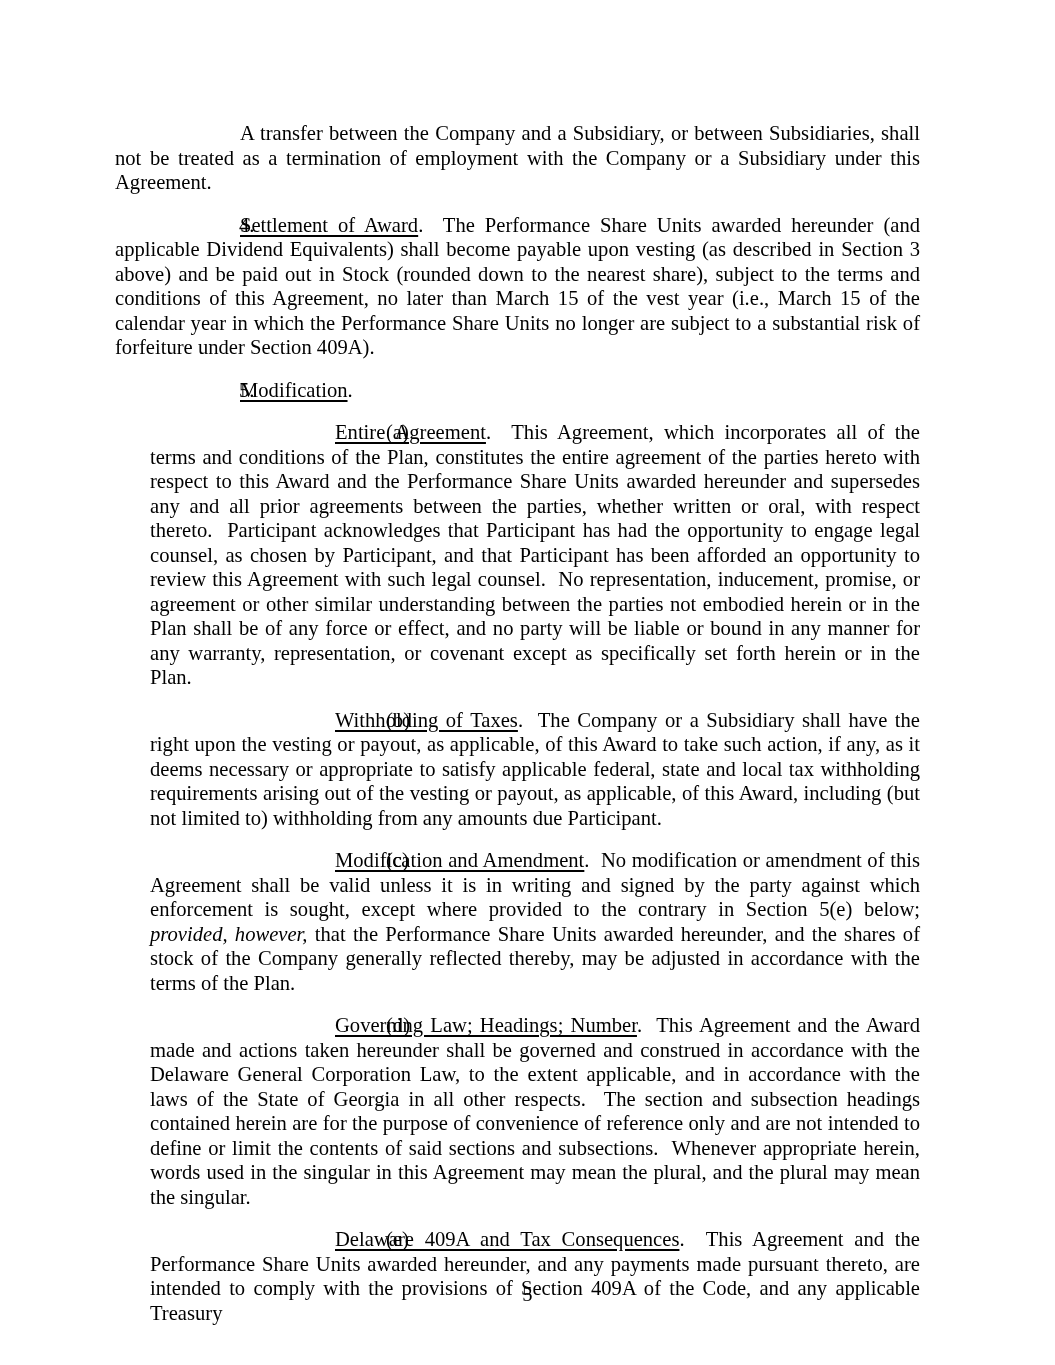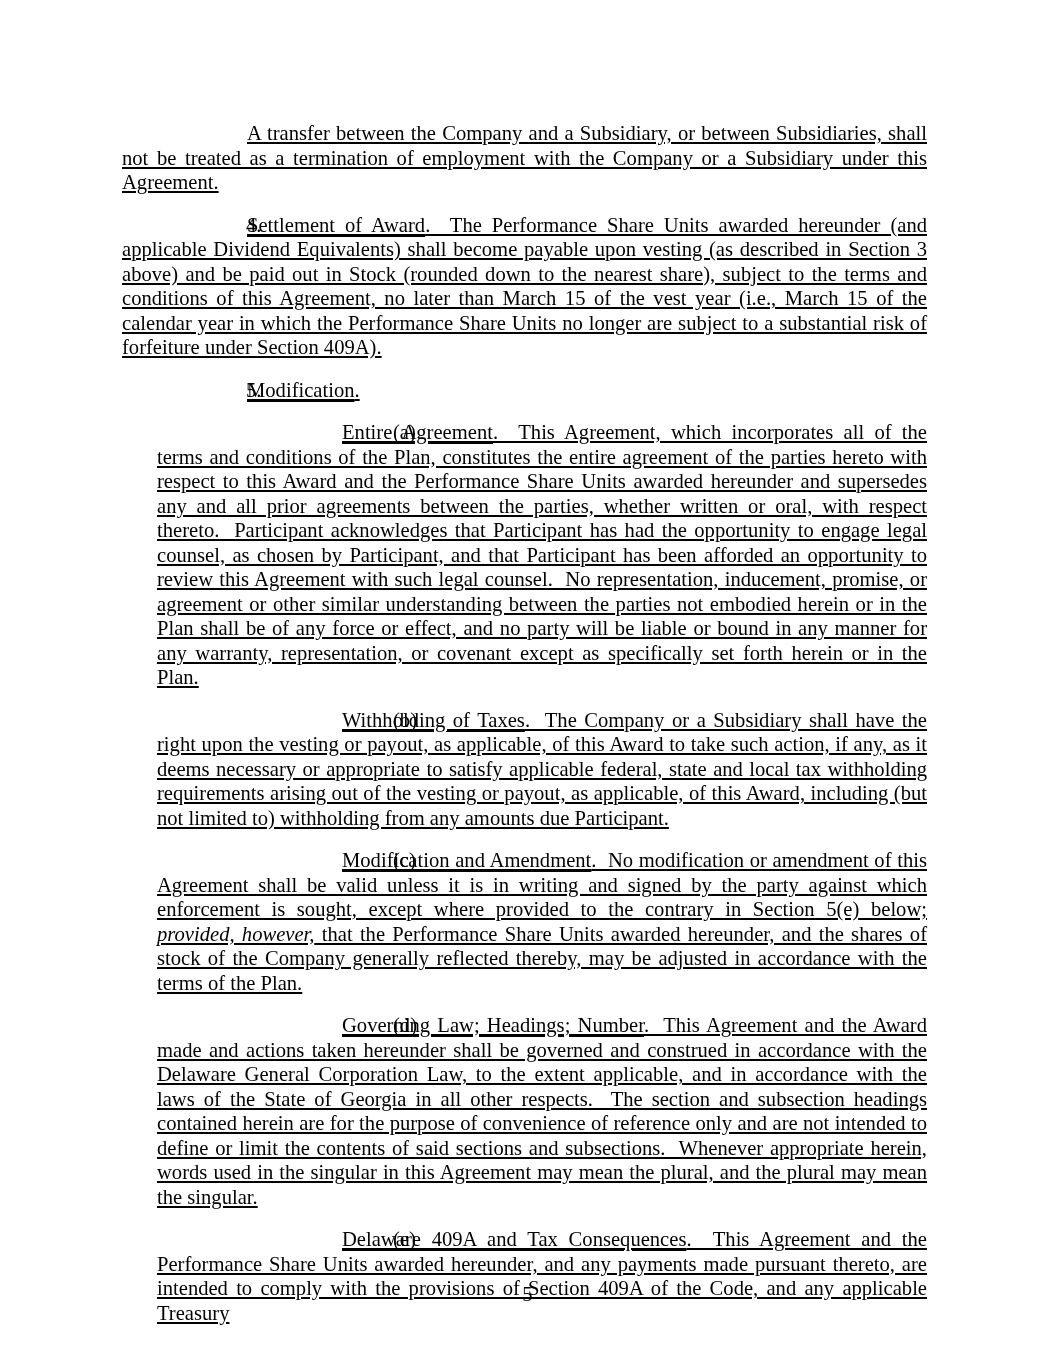--- a/index.html
+++ b/index.html
@@ -15,23 +15,22 @@
     background: #ffffff;
     color: #000000;
     font-family: "Liberation Serif", "DejaVu Serif", serif;
     font-size: 20.6px;
     line-height: 24.5px;
     overflow: hidden;
   }
   .doc {
     position: absolute;
     top: 121px;
-    left: 122px;
+    left: 115px;
     width: 805px;
-    text-decoration: underline;
   }
   .para {
     margin: 0 0 18px 0;
     text-align: justify;
   }
   .para.body-par    { text-indent: 125px; }
   .para.section     { text-indent: 62px;  }
   .para.subsection  { text-indent: 118px; margin-left: 35px; }
   .label {
     display: inline-block;

